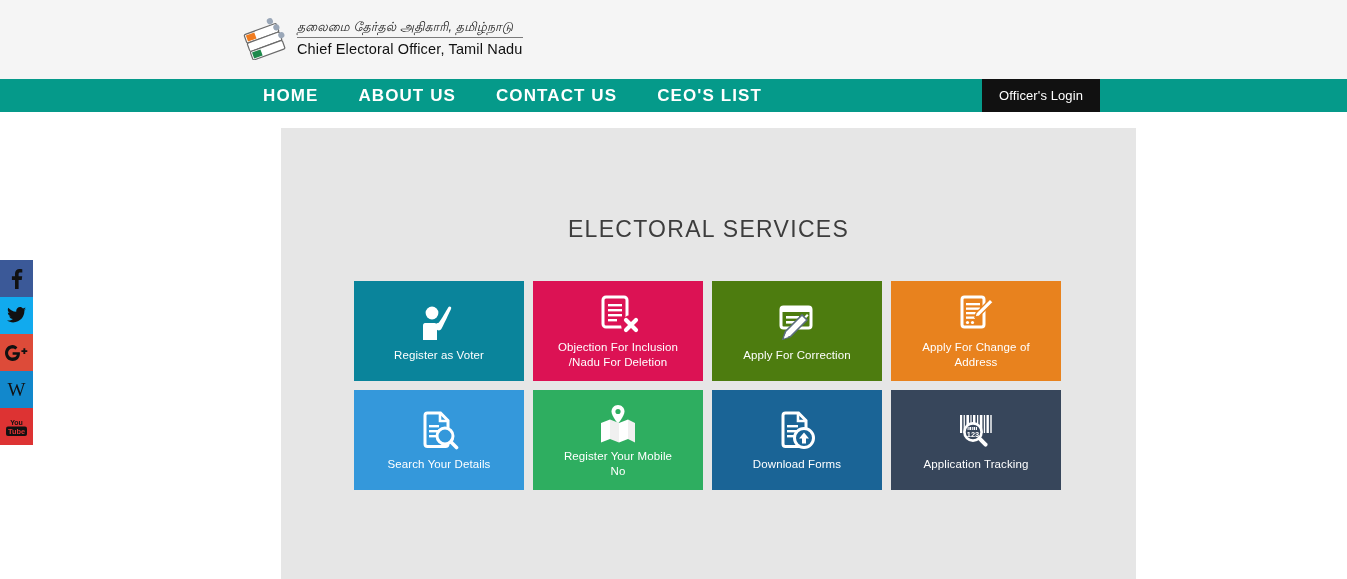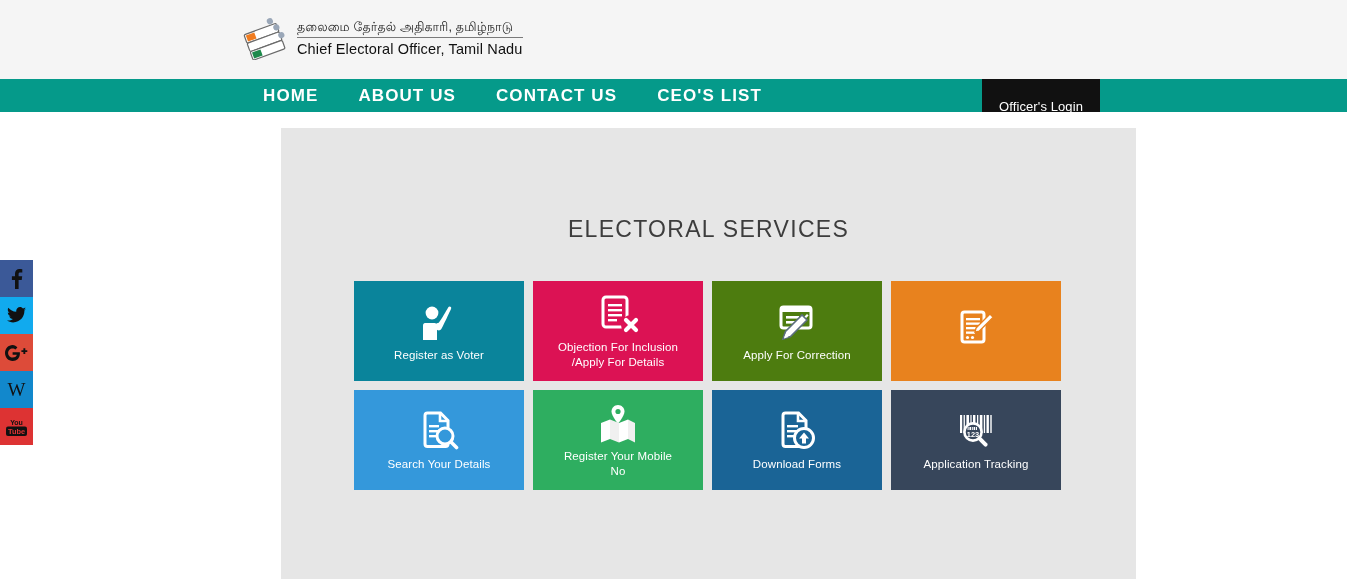--- a/index.html
+++ b/index.html
@@ -19,20 +19,21 @@
   .brand {
     position: absolute; left: 243px; top: 16px;
     display: flex; align-items: center; gap: 10px;
   }
   .brand-logo { width: 44px; height: 44px; flex: none; }
   .brand-text { display: flex; flex-direction: column; gap: 1px; }
   .brand-tamil {
     font-size: 12.5px; color: #1a1a1a; letter-spacing: .2px;
     border-bottom: 1px solid #7a7a7a; padding-bottom: 1px;
     font-family: "Liberation Sans", sans-serif;
+    font-style: italic;
   }
   .brand-en {
     font-size: 14.5px; color: #111; letter-spacing: .15px; padding-top: 2px;
   }
 
   
   .navbar {
     position: absolute; top: 79px; left: 0; width: 1347px; height: 33px;
     background: #059a8a;
   }
@@ -41,21 +42,21 @@
     display: flex; align-items: center; gap: 0;
   }
   .nav-item {
     color: #ffffff; font-size: 17px; font-weight: bold;
     letter-spacing: 1.1px; padding: 0 20px; line-height: 33px;
     cursor: pointer; white-space: nowrap; text-decoration: none; text-align: center;
   }
   .officer-login {
     position: absolute; right: 247px; top: 0;
     background: #111111; color: #ffffff;
-    height: 33px; line-height: 33px; padding: 11px 17px;
+    height: 33px; line-height: 33px; padding: 0 17px;
     font-size: 13px; letter-spacing: .1px; cursor: pointer; white-space: nowrap;
   }
 
   
   .social-rail {
     position: absolute; left: 0; top: 260px; width: 33px;
   }
   .social-btn {
     width: 33px; height: 37px; display: flex;
     align-items: center; justify-content: center; cursor: pointer;
@@ -191,21 +192,21 @@
             <rect x="11" y="10" width="14" height="2.4" fill="#fff"></rect>
             <rect x="11" y="15" width="14" height="2.4" fill="#fff"></rect>
             <rect x="11" y="20" width="14" height="2.4" fill="#fff"></rect>
             <rect x="11" y="25" width="9" height="2.4" fill="#fff"></rect>
             <g transform="translate(26,22)">
               <circle cx="8" cy="9" r="10" fill="#dc1254"></circle>
               <path d="M3 4l10 10M13 4L3 14" stroke="#fff" stroke-width="4.2" stroke-linecap="round"></path>
             </g>
           </svg>
         </span>
-        <span class="tile-label"><span>Objection For Inclusion</span><br><span>/Apply For Details</span></span>
+        <span class="tile-label"><span>Objection For Inclusion</span><br><span>/Nadu For Deletion</span></span>
       </div>
 
       <div class="tile" style="background:#4d7c0f">
         <span class="tile-icon">
           <svg width="44" height="40" viewBox="0 0 44 40">
             <rect x="6" y="4" width="30" height="21" rx="2.5" fill="none" stroke="#fff" stroke-width="3"></rect>
             <rect x="6" y="4" width="30" height="5" fill="#fff"></rect>
             <rect x="11" y="13" width="13" height="2.6" fill="#fff"></rect>
             <rect x="11" y="18" width="13" height="2.6" fill="#fff"></rect>
             <path d="M32 11l-3.5 3.5 1.6 1.6L33.6 12.6z" fill="#fff"></path>
@@ -222,20 +223,21 @@
             <rect x="6" y="3" width="22" height="30" rx="2.5" fill="none" stroke="#fff" stroke-width="3"></rect>
             <rect x="10" y="9" width="14" height="2.3" fill="#fff"></rect>
             <rect x="10" y="13.5" width="14" height="2.3" fill="#fff"></rect>
             <rect x="10" y="18" width="14" height="2.3" fill="#fff"></rect>
             <rect x="10" y="22.5" width="9" height="2.3" fill="#fff"></rect>
             <circle cx="11.5" cy="28.5" r="1.6" fill="#fff"></circle>
             <circle cx="16.5" cy="28.5" r="1.6" fill="#fff"></circle>
             <path d="M34 5l3.2 3.2-14 14-4.2 1 1-4.2z" fill="#fff" stroke="#e8821e" stroke-width="1.4"></path>
           </svg>
         </span>
+        <span class="tile-label"><span>Apply For Change of</span><br><span>Address</span></span>
       </div>
 
       <div class="tile" style="background:#3498db">
         <span class="tile-icon">
           <svg width="40" height="42" viewBox="0 0 40 42">
             <path d="M6 4.5A2.5 2.5 0 0 1 8.5 2h13L29 9.5V33a2.5 2.5 0 0 1-2.5 2.5h-18A2.5 2.5 0 0 1 6 33z" fill="none" stroke="#fff" stroke-width="3"></path>
             <path d="M21 2.5V10h7.5" fill="none" stroke="#fff" stroke-width="2.6"></path>
             <rect x="10" y="14" width="10" height="2.4" fill="#fff"></rect>
             <rect x="10" y="19" width="10" height="2.4" fill="#fff"></rect>
             <rect x="10" y="24" width="8" height="2.4" fill="#fff"></rect>

